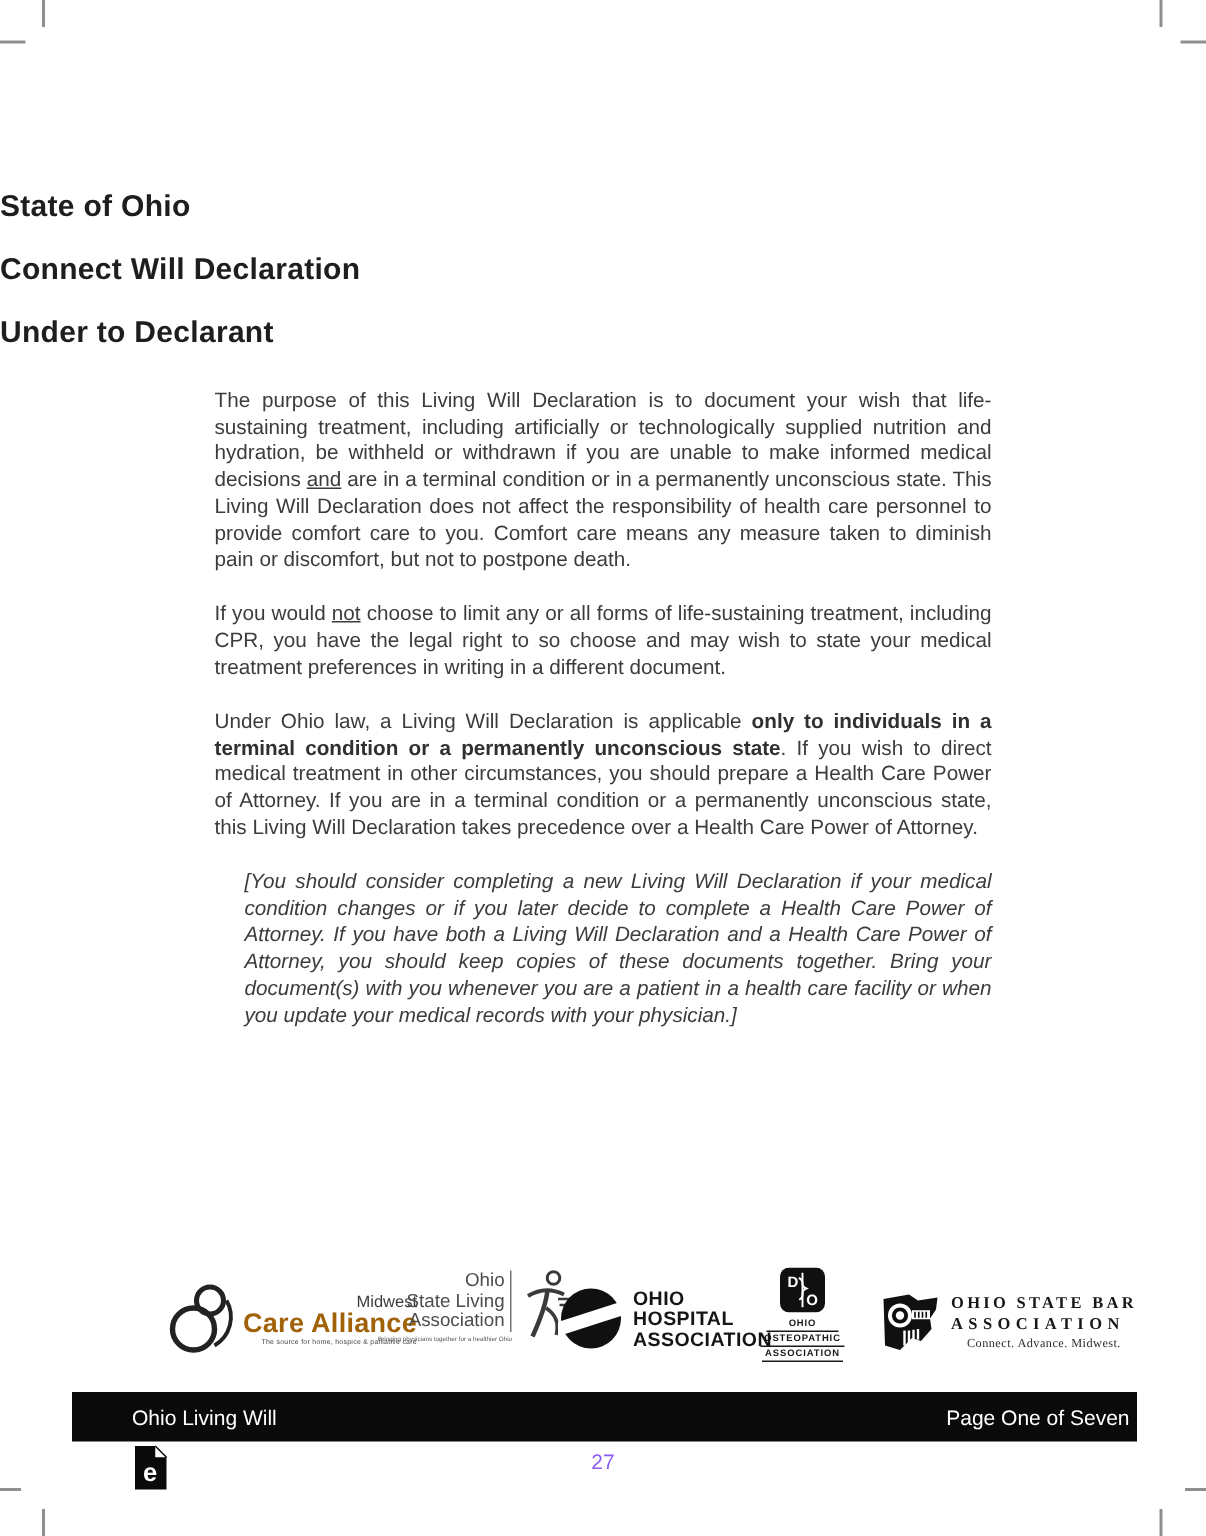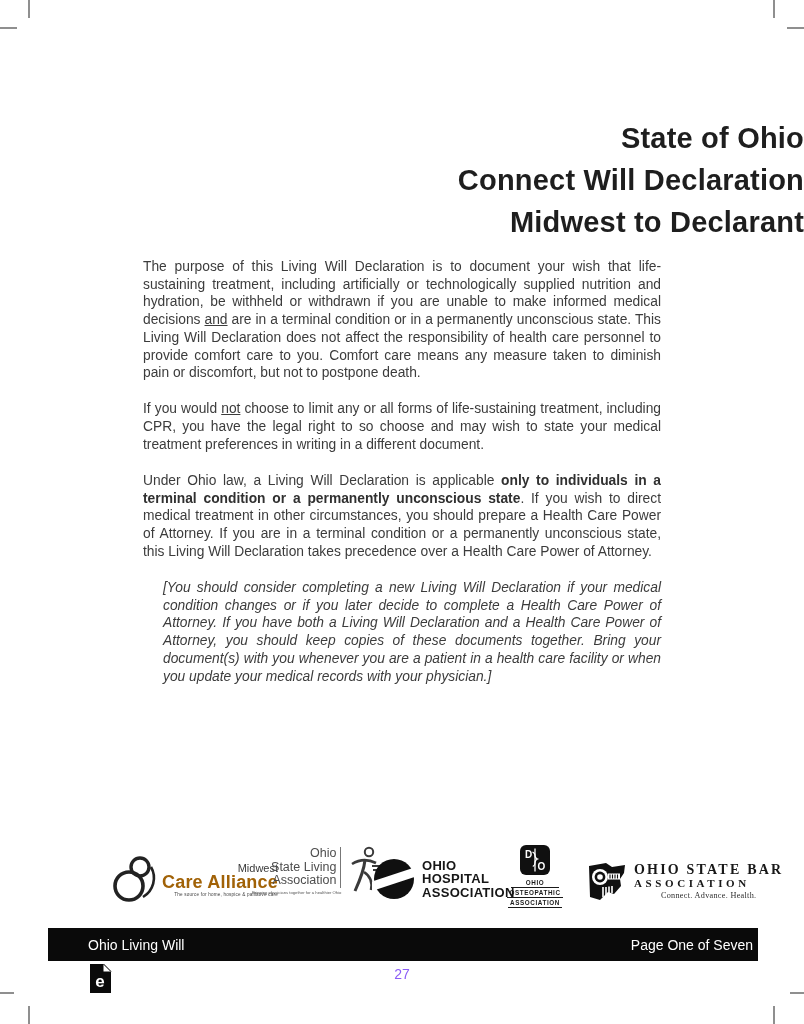--- a/index.html
+++ b/index.html
@@ -13,22 +13,22 @@
   .cm-tl-h{left:0;top:27px;width:17px;height:2px;}
   .cm-tr-v{left:773px;top:0;width:2px;height:18px;}
   .cm-tr-h{left:787px;top:27px;width:17px;height:2px;}
   .cm-bl-v{left:28px;top:1006px;width:2px;height:18px;}
   .cm-bl-h{left:0;top:992px;width:14px;height:2px;}
   .cm-br-v{left:773px;top:1006px;width:2px;height:18px;}
   .cm-br-h{left:790px;top:992px;width:14px;height:2px;}
 
   
   .doc-title{
-    position:absolute;left:0;top:117px;width:100%;text-align:right;
-    font-size:29px;font-weight:700;line-height:42px;color:#1e1e1e;letter-spacing:.2px;
+    position:absolute;left:0;top:117px;width:100%;text-align:left;
+    font-size:20px;font-weight:700;line-height:42px;color:#1e1e1e;letter-spacing:.2px;
   }
 
   
   .doc-body{
     position:absolute;left:143px;top:258px;width:518px;
     font-size:13.8px;line-height:17.7px;color:#3c3c3c;text-align:justify;
   }
   .doc-body p{margin:0 0 18.5px 0;}
   .doc-body .u{text-decoration:underline;}
   .doc-body .b{font-weight:700;color:#303030;}
@@ -53,21 +53,21 @@
   .logo-oha{left:372px;top:857px;}
   .oha-text{margin-left:6px;font-weight:700;color:#161616;font-size:13px;line-height:13.5px;letter-spacing:.3px;}
 
   .logo-ooa{left:504px;top:845px;flex-direction:column;align-items:center;width:62px;}
   .ooa-line{font-size:6.3px;font-weight:700;color:#191919;letter-spacing:.6px;
     border-bottom:1px solid #191919;padding:1px 2px 1px 2px;text-align:center;min-width:44px;}
   .ooa-line.first{margin-top:3px;}
 
   .logo-osba{left:587px;top:859px;align-items:flex-start;}
   .osba-textcol{margin-left:7px;font-family:"Liberation Serif", serif;color:#181818;margin-top:3px;}
-  .osba-l1{font-size:14px;font-weight:700;letter-spacing:2.2px;line-height:15px;}
+  .osba-l1{font-size:11px;font-weight:700;letter-spacing:2.2px;line-height:15px;}
   .osba-l2{font-size:11px;font-weight:700;letter-spacing:3.6px;line-height:13px;}
   .osba-tag{font-size:8.2px;color:#2e2e2e;letter-spacing:.3px;text-align:center;margin-top:1px;}
 
   
   .footer-bar{
     position:absolute;left:48px;top:928px;width:710px;height:33px;background:#0a0a0a;
     display:flex;align-items:center;justify-content:space-between;box-sizing:border-box;
     padding-left:40px;padding-right:5px;color:#ffffff;font-size:14px;
   }
   .page-number{
@@ -86,21 +86,21 @@
   <div class="crop cm-tr-v"></div>
   <div class="crop cm-tr-h"></div>
   <div class="crop cm-bl-v"></div>
   <div class="crop cm-bl-h"></div>
   <div class="crop cm-br-v"></div>
   <div class="crop cm-br-h"></div>
 
   <div class="doc-title">
     <div>State of Ohio</div>
     <div>Connect Will Declaration</div>
-    <div>Midwest to Declarant</div>
+    <div>Under to Declarant</div>
   </div>
 
   <div class="doc-body">
     <p><span>The purpose of this Living Will Declaration is to document your wish that life-sustaining treatment, including artificially or technologically supplied nutrition and hydration, be withheld or withdrawn if you are unable to make informed medical decisions </span><span class="u">and</span><span> are in a terminal condition or in a permanently unconscious state. This Living Will Declaration does not affect the responsibility of health care personnel to provide comfort care to you. Comfort care means any measure taken to diminish pain or discomfort, but not to postpone death.</span></p>
     <p><span>If you would </span><span class="u">not</span><span> choose to limit any or all forms of life-sustaining treatment, including CPR, you have the legal right to so choose and may wish to state your medical treatment preferences in writing in a different document.</span></p>
     <p><span>Under Ohio law, a Living Will Declaration is applicable </span><span class="b">only to individuals in a terminal condition or a permanently unconscious state</span><span>. If you wish to direct medical treatment in other circumstances, you should prepare a Health Care Power of Attorney. If you are in a terminal condition or a permanently unconscious state, this Living Will Declaration takes precedence over a Health Care Power of Attorney.</span></p>
     <p class="italic">[You should consider completing a new Living Will Declaration if your medical condition changes or if you later decide to complete a Health Care Power of Attorney. If you have both a Living Will Declaration and a Health Care Power of Attorney, you should keep copies of these documents together. Bring your document(s) with you whenever you are a patient in a health care facility or when you update your medical records with your physician.]</p>
   </div>
 
   <div class="logo logo-mca">
@@ -175,21 +175,21 @@
         <circle cx="13" cy="18" r="5.4" fill="#101010"></circle>
         <circle cx="13" cy="18" r="2.8" fill="#ffffff"></circle>
         <rect x="21" y="14.5" width="12" height="6" fill="#ffffff"></rect>
         <path d="M23 15.5 V19.5 M25.5 15.5 V19.5 M28 15.5 V19.5 M30.5 15.5 V19.5" stroke="#101010" stroke-width="1.1"></path>
         <path d="M16 28 V38 M19 28 V37 M22 27.5 V35 M25 27 V34" stroke="#ffffff" stroke-width="1.6"></path>
       </svg>
     </span>
     <span class="osba-textcol">
       <div class="osba-l1">OHIO STATE BAR</div>
       <div class="osba-l2">ASSOCIATION</div>
-      <div class="osba-tag">Connect. Advance. Health.</div>
+      <div class="osba-tag">Connect. Advance. Midwest.</div>
     </span>
   </div>
 
   <div class="footer-bar">
     <span>Ohio Living Will</span>
     <span>Page One of Seven</span>
   </div>
 
   <div class="page-number">27</div>
 

